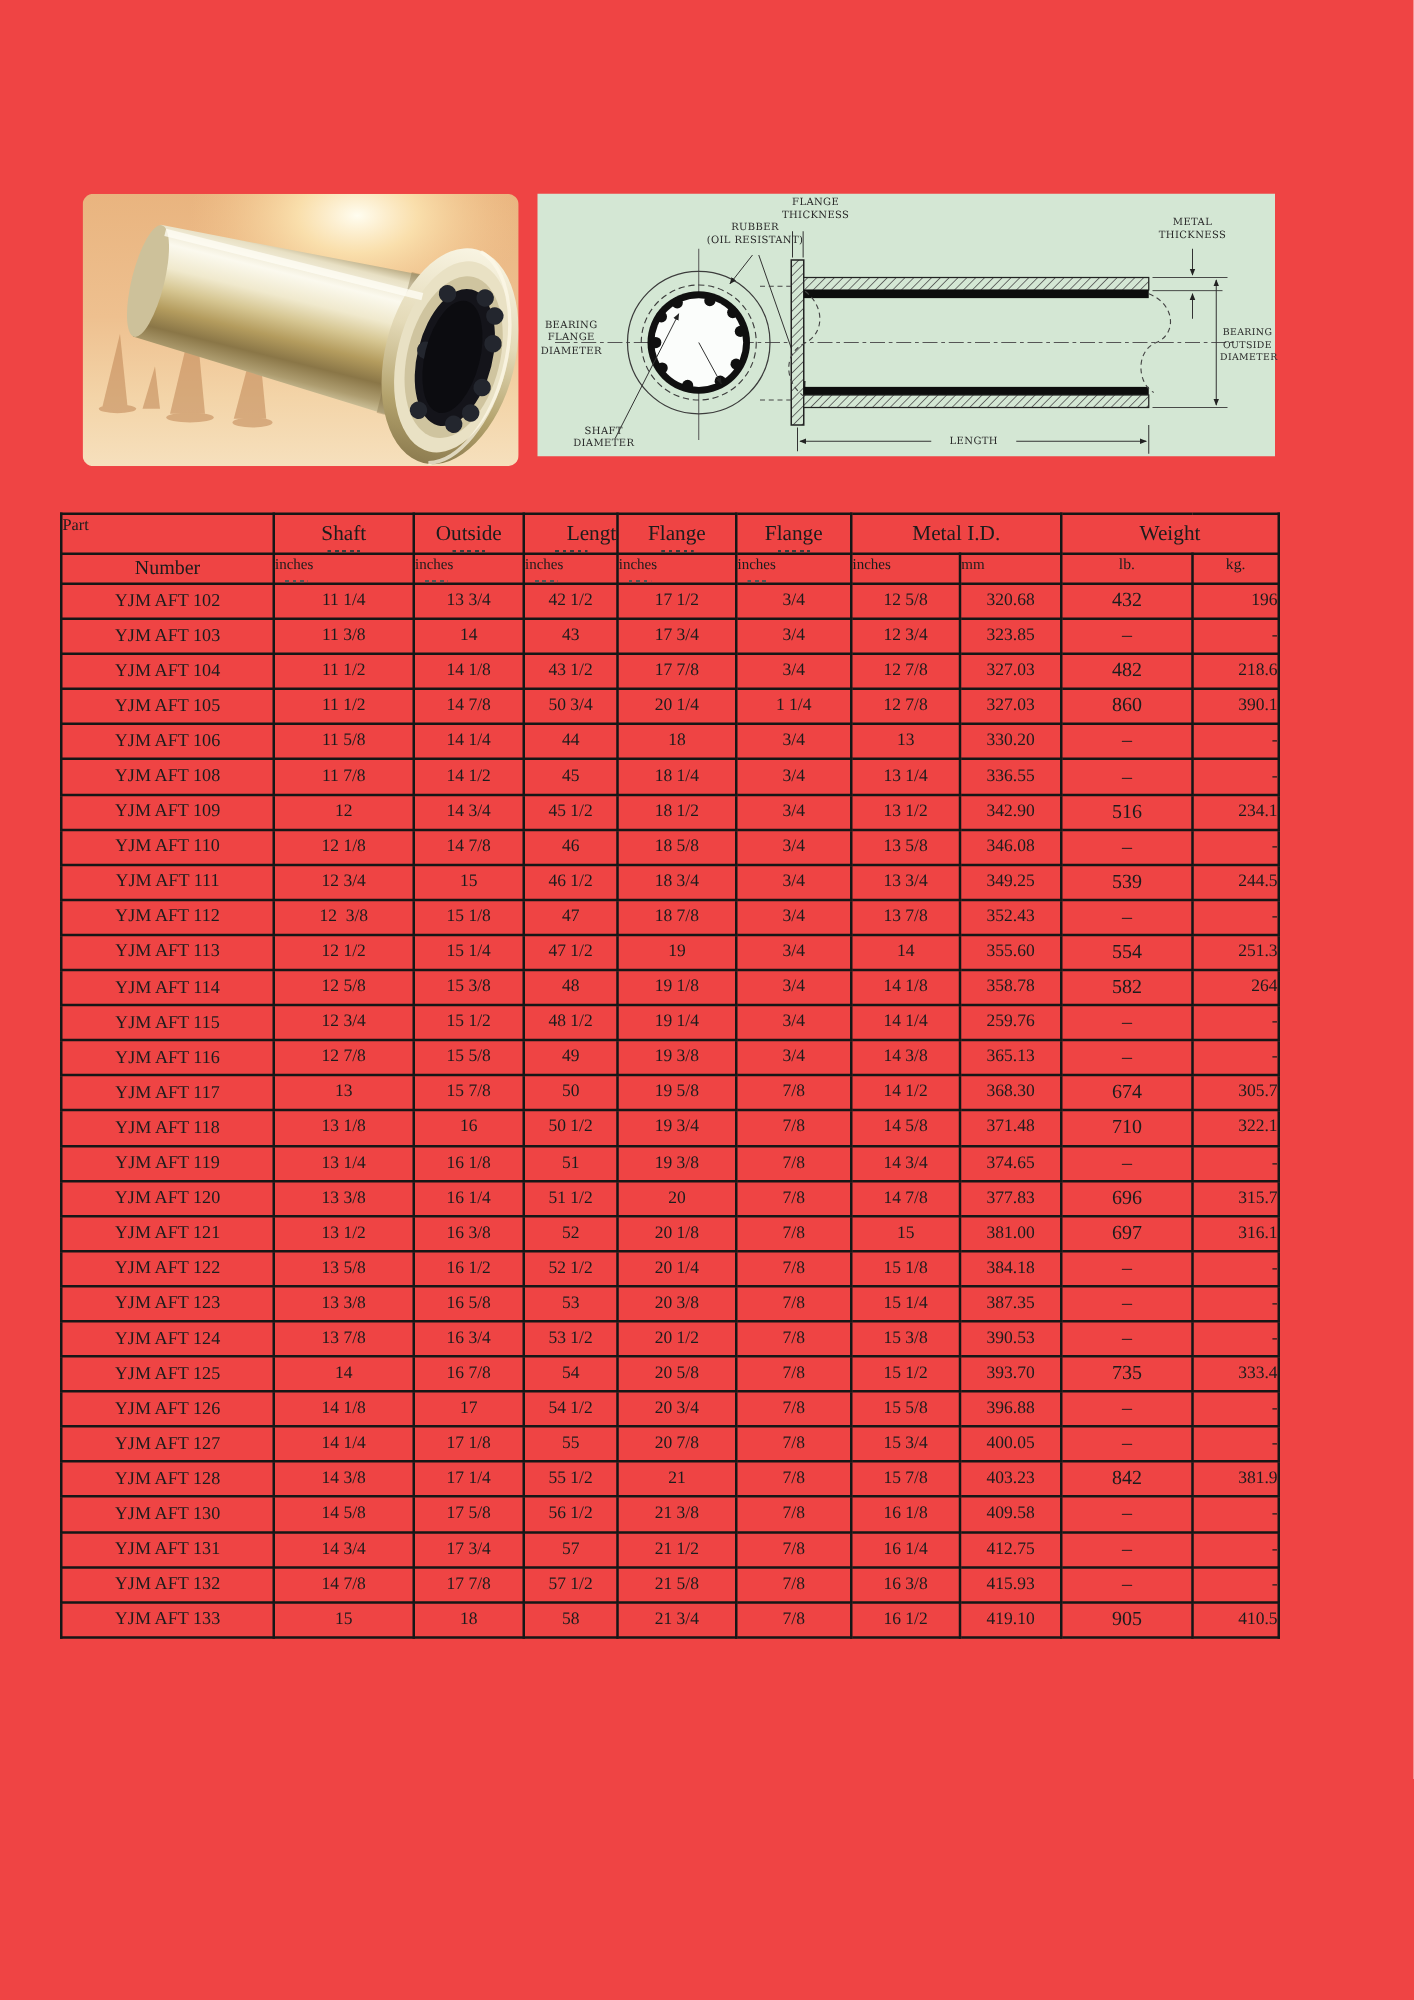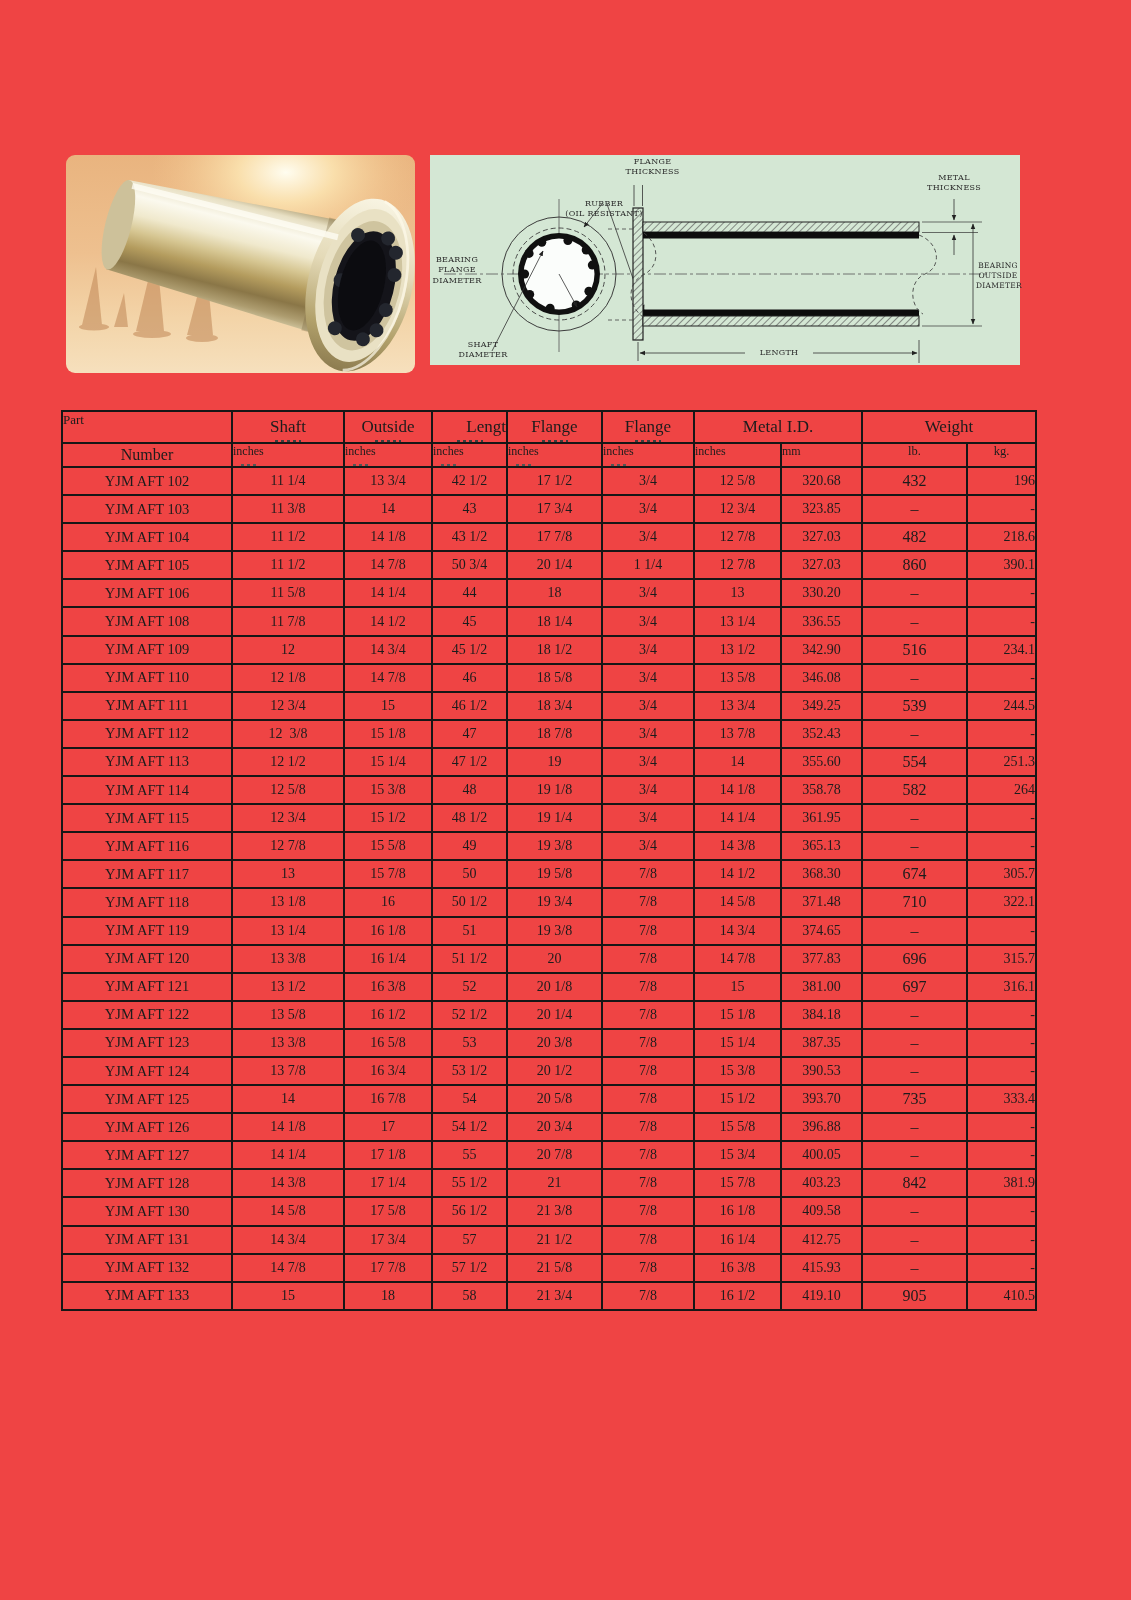--- a/index.html
+++ b/index.html
@@ -23,21 +23,21 @@
   .dlabel {
     position:absolute; font-family:"DejaVu Serif", serif; font-size:8px;
     line-height:1.3; color:#2a2a2a; white-space:pre-line; text-align:center;
     letter-spacing:.3px;
   }
   .dlabel.small { font-size:7.5px; }
   .dlabel.masked { background:#d4e7d4; padding:0 3px; }
 
   
   table.spec {
-    position:absolute; left:61px; top:410px; width:974px;
+    position:absolute; left:48px; top:410px; width:974px;
     border-collapse:collapse; table-layout:fixed;
     font-family:"Liberation Serif", serif;
   }
   table.spec th, table.spec td {
     border:2px solid #161616; overflow:hidden; position:relative;
     font-weight:normal; color:#1c1c1c; padding:0;
   }
   tr.hrow1 { height:32px; }
   tr.hrow2 { height:24px; }
   tbody.data tr { height:28.1px; }
@@ -204,21 +204,21 @@
       <line x1="492" y1="171" x2="552" y2="171" stroke="#333" stroke-width="0.7"></line>
       <line x1="543" y1="69" x2="543" y2="169" stroke="#333" stroke-width="0.8" marker-start="url(#arr)" marker-end="url(#arr)"></line>
 
       <line x1="208" y1="187" x2="208" y2="206" stroke="#333" stroke-width="0.8"></line>
       <line x1="489" y1="185" x2="489" y2="208" stroke="#333" stroke-width="0.8"></line>
       <line x1="210" y1="198" x2="487" y2="198" stroke="#333" stroke-width="0.8" marker-start="url(#arr)" marker-end="url(#arr)"></line>
     </svg>
 
     <div class="dlabel" style="left:180px; top:2px; width:85px;">FLANGE
 THICKNESS</div>
-    <div class="dlabel" style="left:125px; top:44px; width:98px;">RUBBER
+    <div class="dlabel" style="left:125px; top:22px; width:98px;">RUBBER
 (OIL RESISTANT)</div>
     <div class="dlabel" style="left:492px; top:18px; width:64px;">METAL
 THICKNESS</div>
     <div class="dlabel" style="left:2px; top:100px; width:50px;">BEARING
 FLANGE
 DIAMETER</div>
     <div class="dlabel" style="left:24px; top:185px; width:58px;">SHAFT
 DIAMETER</div>
     <div class="dlabel masked" style="left:315px; top:193px; width:62px;">LENGTH</div>
     <div class="dlabel small" style="left:546px; top:106px; width:44px;">BEARING
@@ -422,21 +422,21 @@
     </tr>
 
     <tr>
       <td class="c-part">YJM AFT 115</td>
       <td class="c-num">12 3/4</td>
       <td class="c-num">15 1/2</td>
       <td class="c-num">48 1/2</td>
       <td class="c-num">19 1/4</td>
       <td class="c-num">3/4</td>
       <td class="c-num">14 1/4</td>
-      <td class="c-num">361.95</td>
+      <td class="c-num">259.76</td>
       <td class="c-lb">–</td>
       <td class="c-kg">-</td>
     </tr>
 
     <tr>
       <td class="c-part">YJM AFT 116</td>
       <td class="c-num">12 7/8</td>
       <td class="c-num">15 5/8</td>
       <td class="c-num">49</td>
       <td class="c-num">19 3/8</td>

